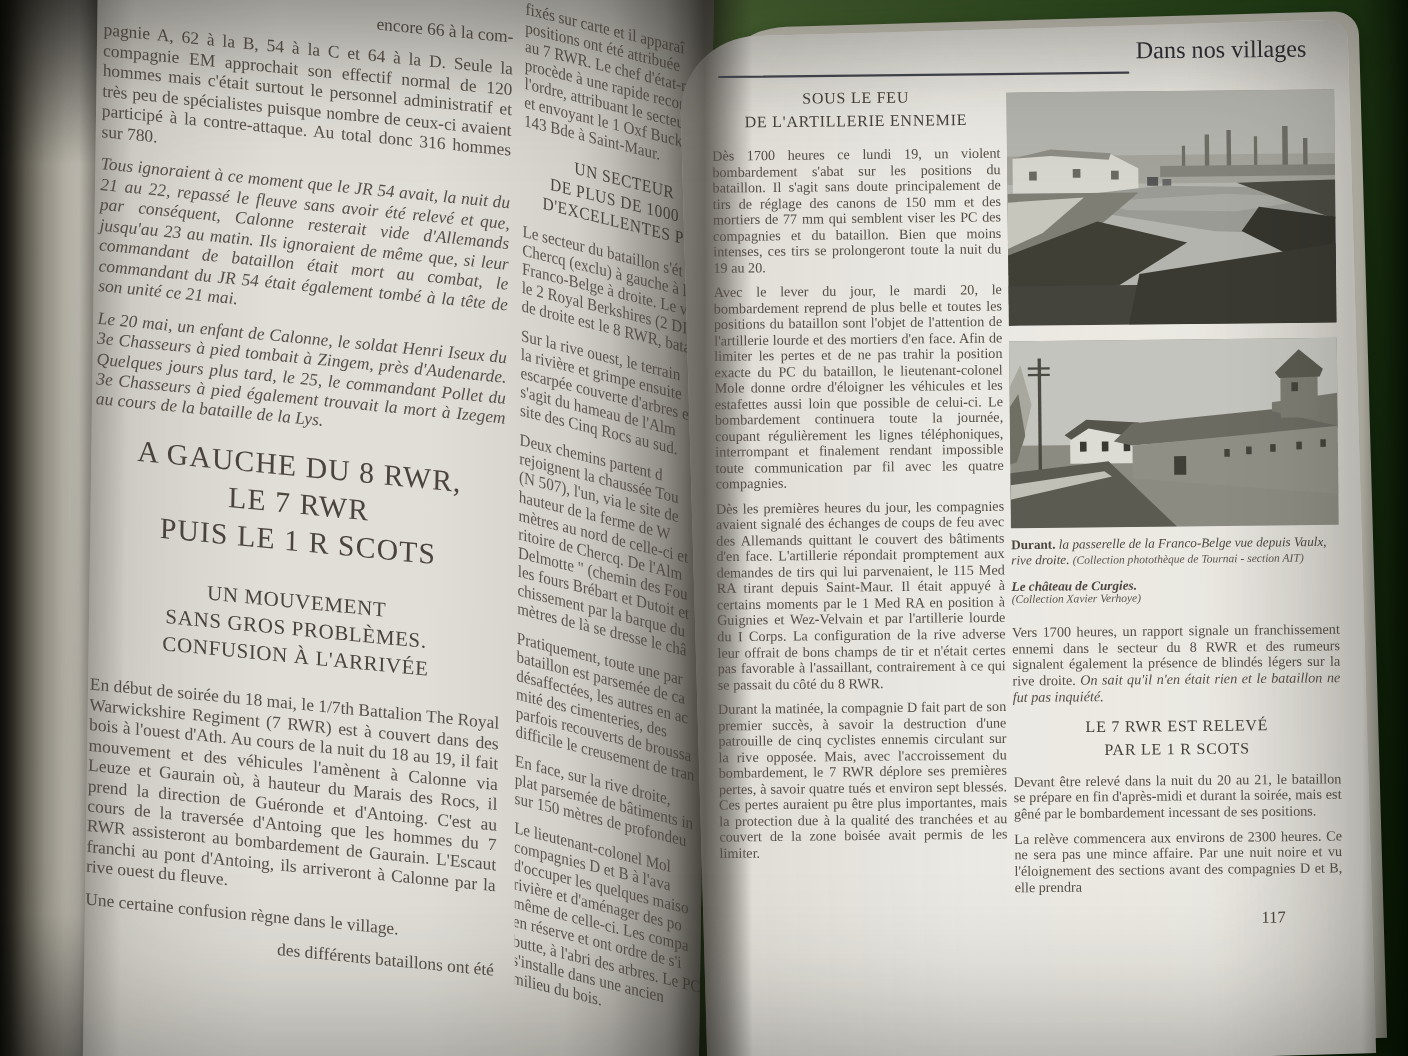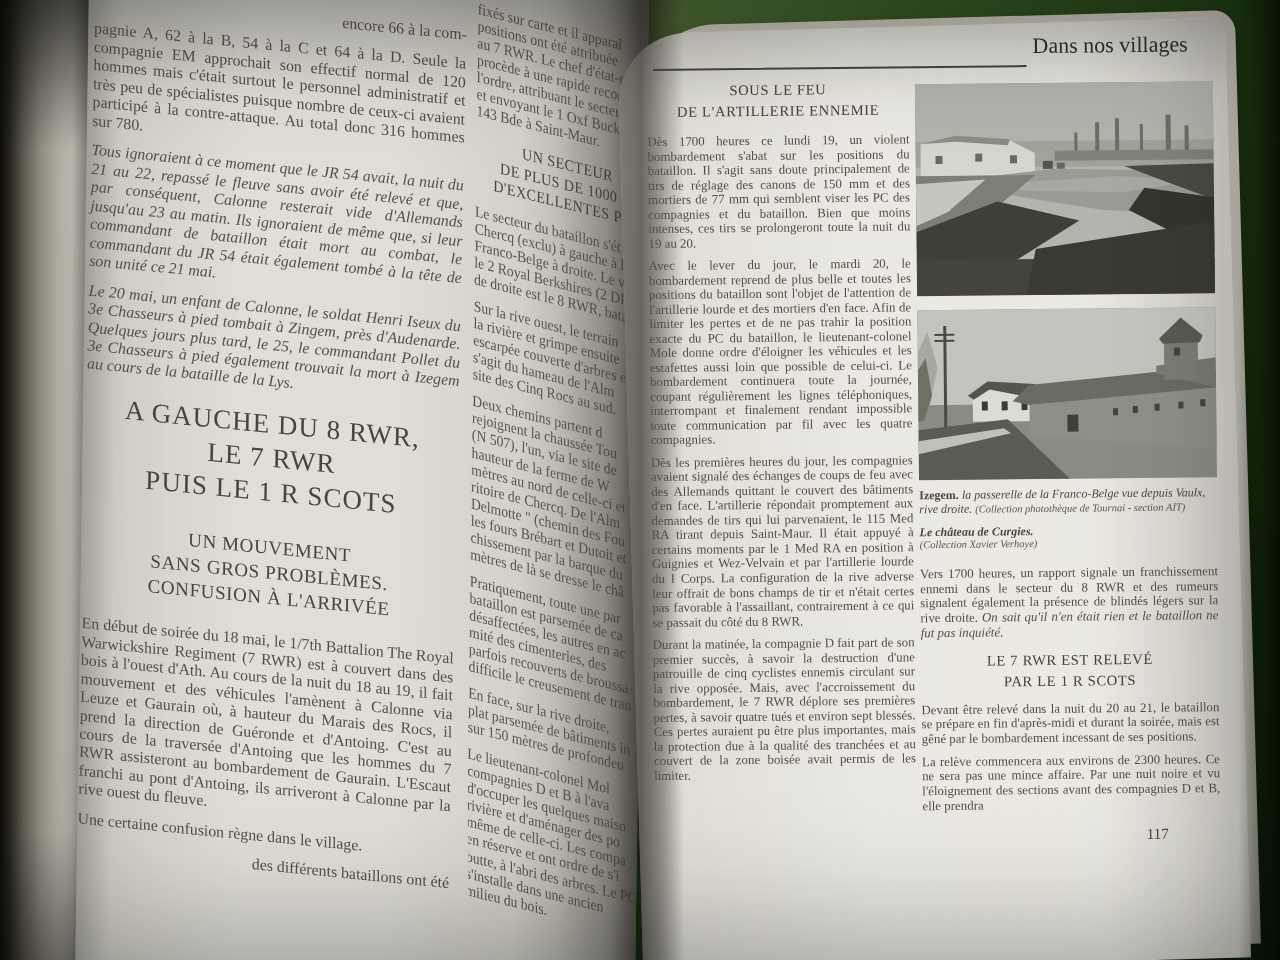--- a/index.html
+++ b/index.html
@@ -225,21 +225,21 @@
         <rect x="196" y="100" width="5" height="7" fill="#44443c"></rect>
         <rect x="216" y="98" width="5" height="7" fill="#44443c"></rect>
         <rect x="238" y="96" width="5" height="7" fill="#44443c"></rect>
         <rect x="262" y="94" width="5" height="7" fill="#44443c"></rect>
         <rect x="284" y="92" width="5" height="7" fill="#44443c"></rect>
         <polygon points="0,120 90,110 152,170 0,170" fill="#5b5b52"></polygon>
         <polygon points="0,131 86,119 93,124 0,144" fill="#c0c0b6"></polygon>
         <polygon points="0,60 8,48 14,86 6,110 0,112" fill="#6f6f64"></polygon>
       </svg>
 
-      <p class="caption"><span class="cap-b">Izegem.</span><span class="cap-i"> la passerelle de la Franco-Belge vue depuis Vaulx, rive droite. </span><span class="cap-c">(Collection photothèque de Tournai - section AIT)</span></p>
+      <p class="caption"><span class="cap-b">Durant.</span><span class="cap-i"> la passerelle de la Franco-Belge vue depuis Vaulx, rive droite. </span><span class="cap-c">(Collection photothèque de Tournai - section AIT)</span></p>
 
       <p class="caption"><span class="cap-b cap-i">Le château de Curgies.</span><span class="cap-c cap-block">(Collection Xavier Verhoye)</span></p>
 
       <div class="col2-text">
         <p><span>Vers 1700 heures, un rapport signale un franchissement ennemi dans le secteur du 8 RWR et des rumeurs signalent également la présence de blindés légers sur la rive droite. </span><span class="it">On sait qu'il n'en était rien et le bataillon ne fut pas inquiété.</span></p>
         <div class="rp-head rp-head2">LE 7 RWR EST RELEVÉ
 PAR LE 1 R SCOTS</div>
         <p>Devant être relevé dans la nuit du 20 au 21, le bataillon se prépare en fin d'après-midi et durant la soirée, mais est gêné par le bombardement incessant de ses positions.</p>
         <p>La relève commencera aux environs de 2300 heures. Ce ne sera pas une mince affaire. Par une nuit noire et vu l'éloignement des sections avant des compagnies D et B, elle prendra</p>
         <div class="pagenum">117</div>

